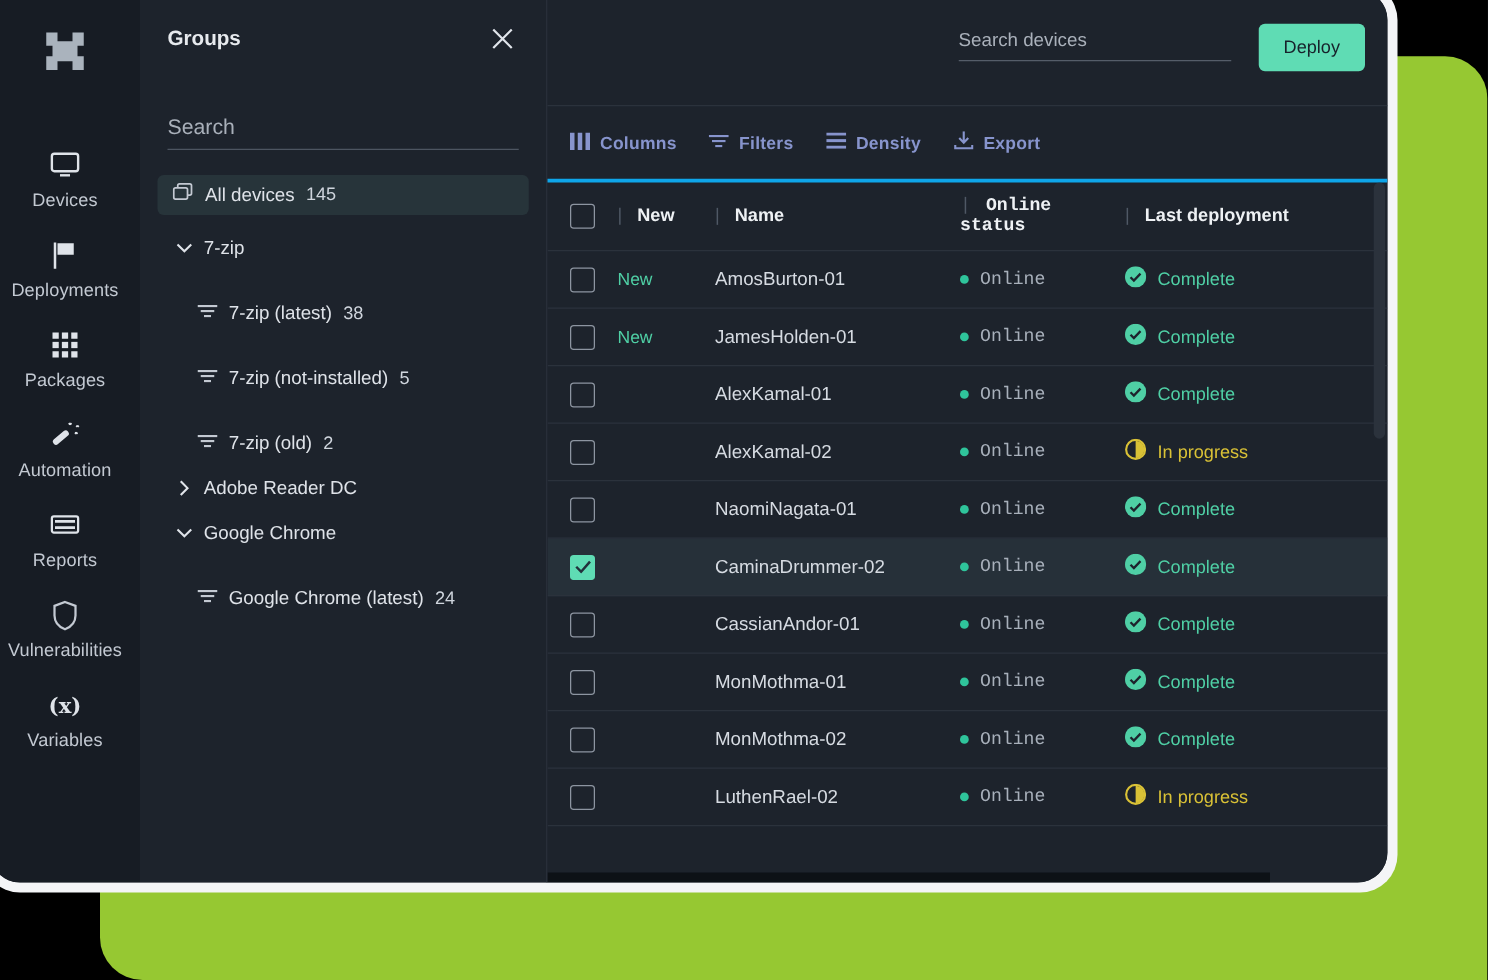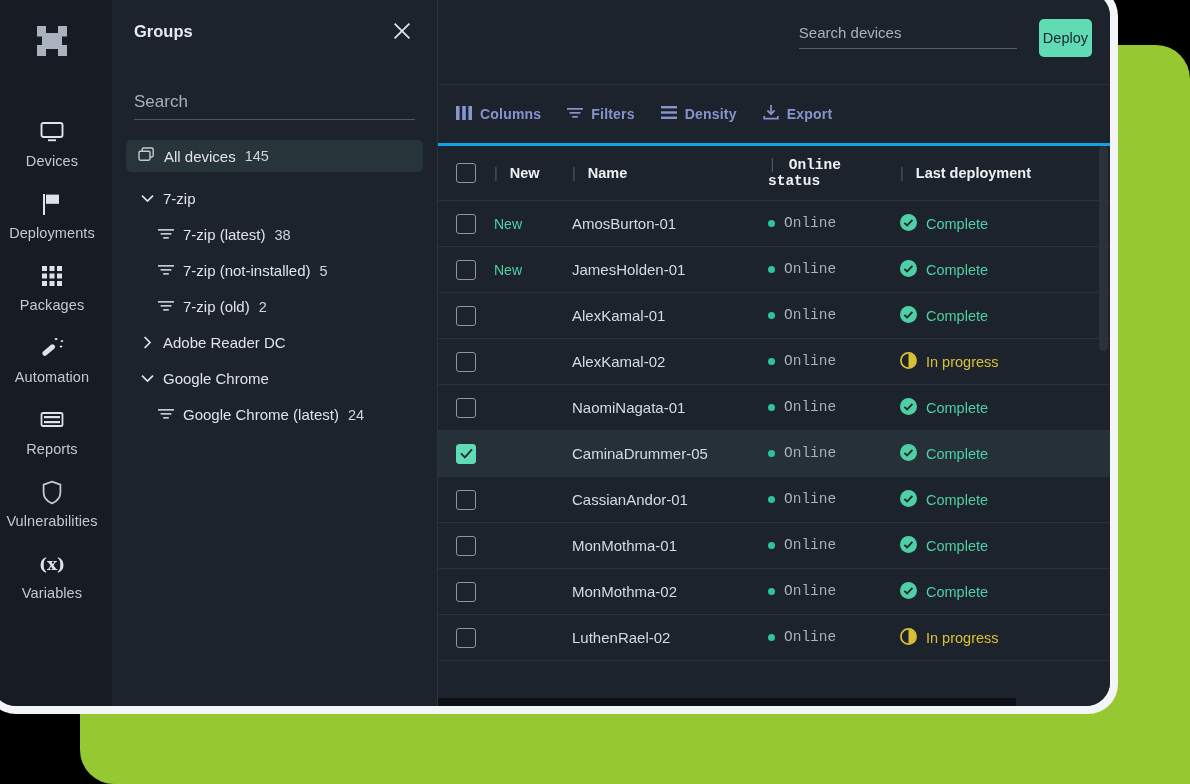--- a/index.html
+++ b/index.html
@@ -88,21 +88,21 @@
   .tree-row {
     display: flex; align-items: center; gap: 9px;
     height: 33px; border-radius: 5px; cursor: pointer;
     font-size: 15px; color: #dfe3e9;
   }
   .tree-row.all-devices {
     background: #27343a; padding-left: 12px; margin-bottom: 10px; height: 32px;
   }
   .tree-row .count { color: #cfd5dd; font-size: 14.5px; }
   .tree-row.level1 { padding-left: 14px; margin-top: 3px; }
-  .tree-row.level2 { padding-left: 32px; margin-top: 3px; }
+  .tree-row.level2 { padding-left: 32px; margin-top: 19px; }
   .chev { width: 14px; display:flex;align-items:center;justify-content:center; }
 
   
   .main {
     flex: 1 1 auto; position: relative; background: #1d232c;
     display: flex; flex-direction: column; min-width: 0;
   }
 
   .top-bar {
     height: 92px; display: flex; align-items: center; justify-content: flex-end;
@@ -115,21 +115,21 @@
   .dev-search input {
     width: 100%; background: transparent; border: none; outline: none;
     font-family: "Liberation Sans", sans-serif;
     font-size: 15px; color: #dfe3e9;
   }
   .dev-search input::placeholder { color: #aab1bb; }
   .deploy-btn {
     background: #5fdcb4; color: #17222b; border: none; border-radius: 5px;
     font-family: "Liberation Sans", sans-serif;
     font-size: 14.5px; font-weight: 500;
-    padding: 11px 4px; cursor: pointer;
+    padding: 11px 20px; cursor: pointer;
   }
 
   .toolbar {
     height: 62px; display: flex; align-items: center; gap: 26px;
     padding-left: 18px;
     border-top: 1px solid #2b323c;
     border-bottom: 3px solid #0ea5e9;
   }
   .tool-btn {
     display: flex; align-items: center; gap: 8px; cursor: pointer;
@@ -540,21 +540,21 @@
             </div>
             <div class="t-row selected">
               <div class="c-check">
                 <span class="chk checked">
                   <svg width="13" height="11" viewBox="0 0 13 11">
                     <path d="M1 5.4l3.9 4L12 1.3" fill="none" stroke="#22313b" stroke-width="2"></path>
                   </svg>
                 </span>
               </div>
               <div class="c-new"></div>
-              <div class="c-name">CaminaDrummer-05</div>
+              <div class="c-name">CaminaDrummer-02</div>
               <div class="c-online"><span class="dot"></span><span class="online-txt">Online</span></div>
               <div class="c-deploy">
                 <span class="st complete">
                   <span><svg width="17" height="17" viewBox="0 0 17 17">
                       <circle cx="8.5" cy="8.5" r="8.5" fill="#4fcfa5"></circle>
                       <path d="M4.4 8.8l2.7 2.7 5.3-5.6" fill="none" stroke="#1d232c" stroke-width="1.8"></path>
                     </svg></span>
                   <span>Complete</span>
                 </span>
               </div>

